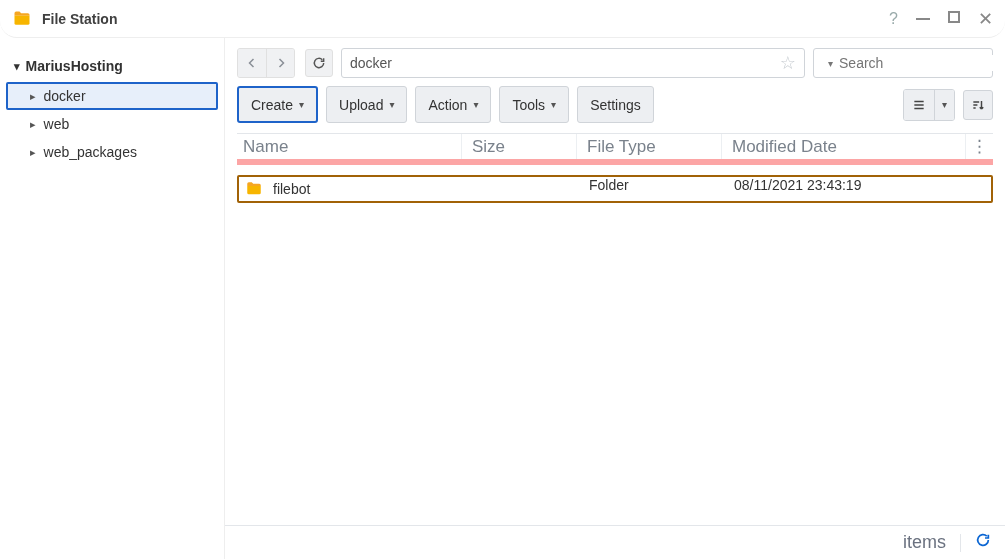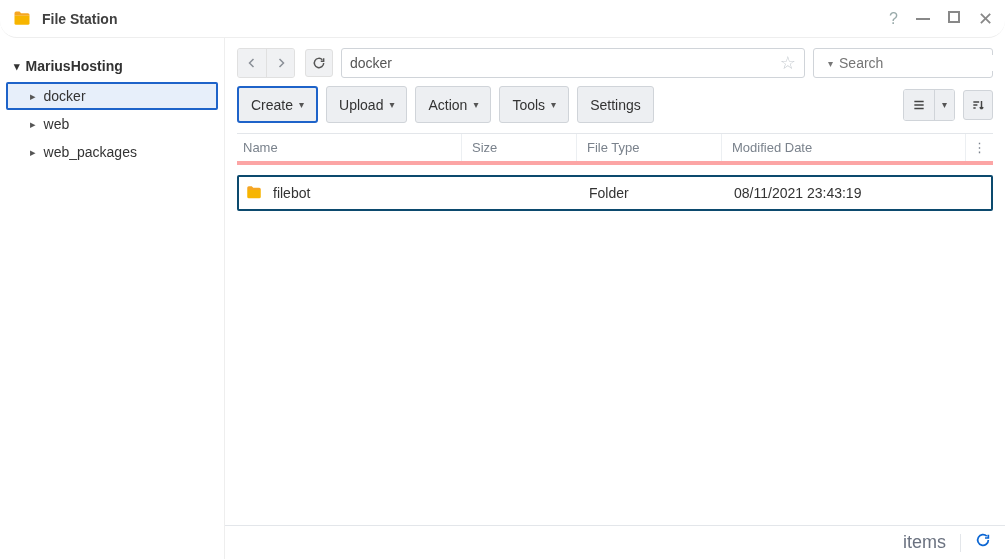--- a/index.html
+++ b/index.html
@@ -178,34 +178,34 @@
       background:#edeff2;
       display:flex; align-items:center; justify-content:center;
       cursor:pointer; color:#444;
     }
 
     
     .table-wrap { flex:1; display:flex; flex-direction:column; overflow:hidden; padding: 0 12px; }
     .thead {
       display:flex; height: 32px;
       border-top: 1px solid #e3e6ea;
-      border-bottom: 4px solid #fca5a5;
+      border-bottom: 6px solid #fca5a5;
       color: #7a828c;
-      font-size: 13px;
+      font-size: 17px;
       align-items: center;
     }
     .col-name { flex: 0 0 225px; padding-left: 6px; border-right: 1px solid #eceff2; height:100%; display:flex; align-items:center;}
     .col-size { flex: 0 0 115px; padding-left: 10px; border-right:1px solid #eceff2; height:100%; display:flex; align-items:center;}
     .col-type { flex: 0 0 145px; padding-left: 10px; border-right:1px solid #eceff2; height:100%; display:flex; align-items:center;}
     .col-mod  { flex: 1; padding-left: 10px; height:100%; display:flex; align-items:center;}
     .col-menu { flex: 0 0 28px; display:flex; align-items:center; justify-content:center; color:#7a828c; border-left:1px solid #eceff2; height:100%; cursor:pointer;}
     .tbody { flex:1; overflow:auto; padding-top:10px;}
     .row {
-      display:flex; height: 36px; align-items:center;
-      border: 2px solid #0c4a6e;
+      display:flex; height: 28px; 
+      border: 2px solid #a16207;
       border-radius: 2px;
       font-size: 14px;
       color: #333;
     }
     .row .c-name { flex: 0 0 225px; display:flex; align-items:center; gap:10px; padding-left:6px;}
     .row .c-size { flex: 0 0 115px; padding-left:10px;}
     .row .c-type { flex: 0 0 145px; padding-left:10px;}
     .row .c-mod  { flex: 1; padding-left:10px;}
     .row .c-menu { flex: 0 0 28px; }
     .folder-sm { width:18px; height:18px; }

